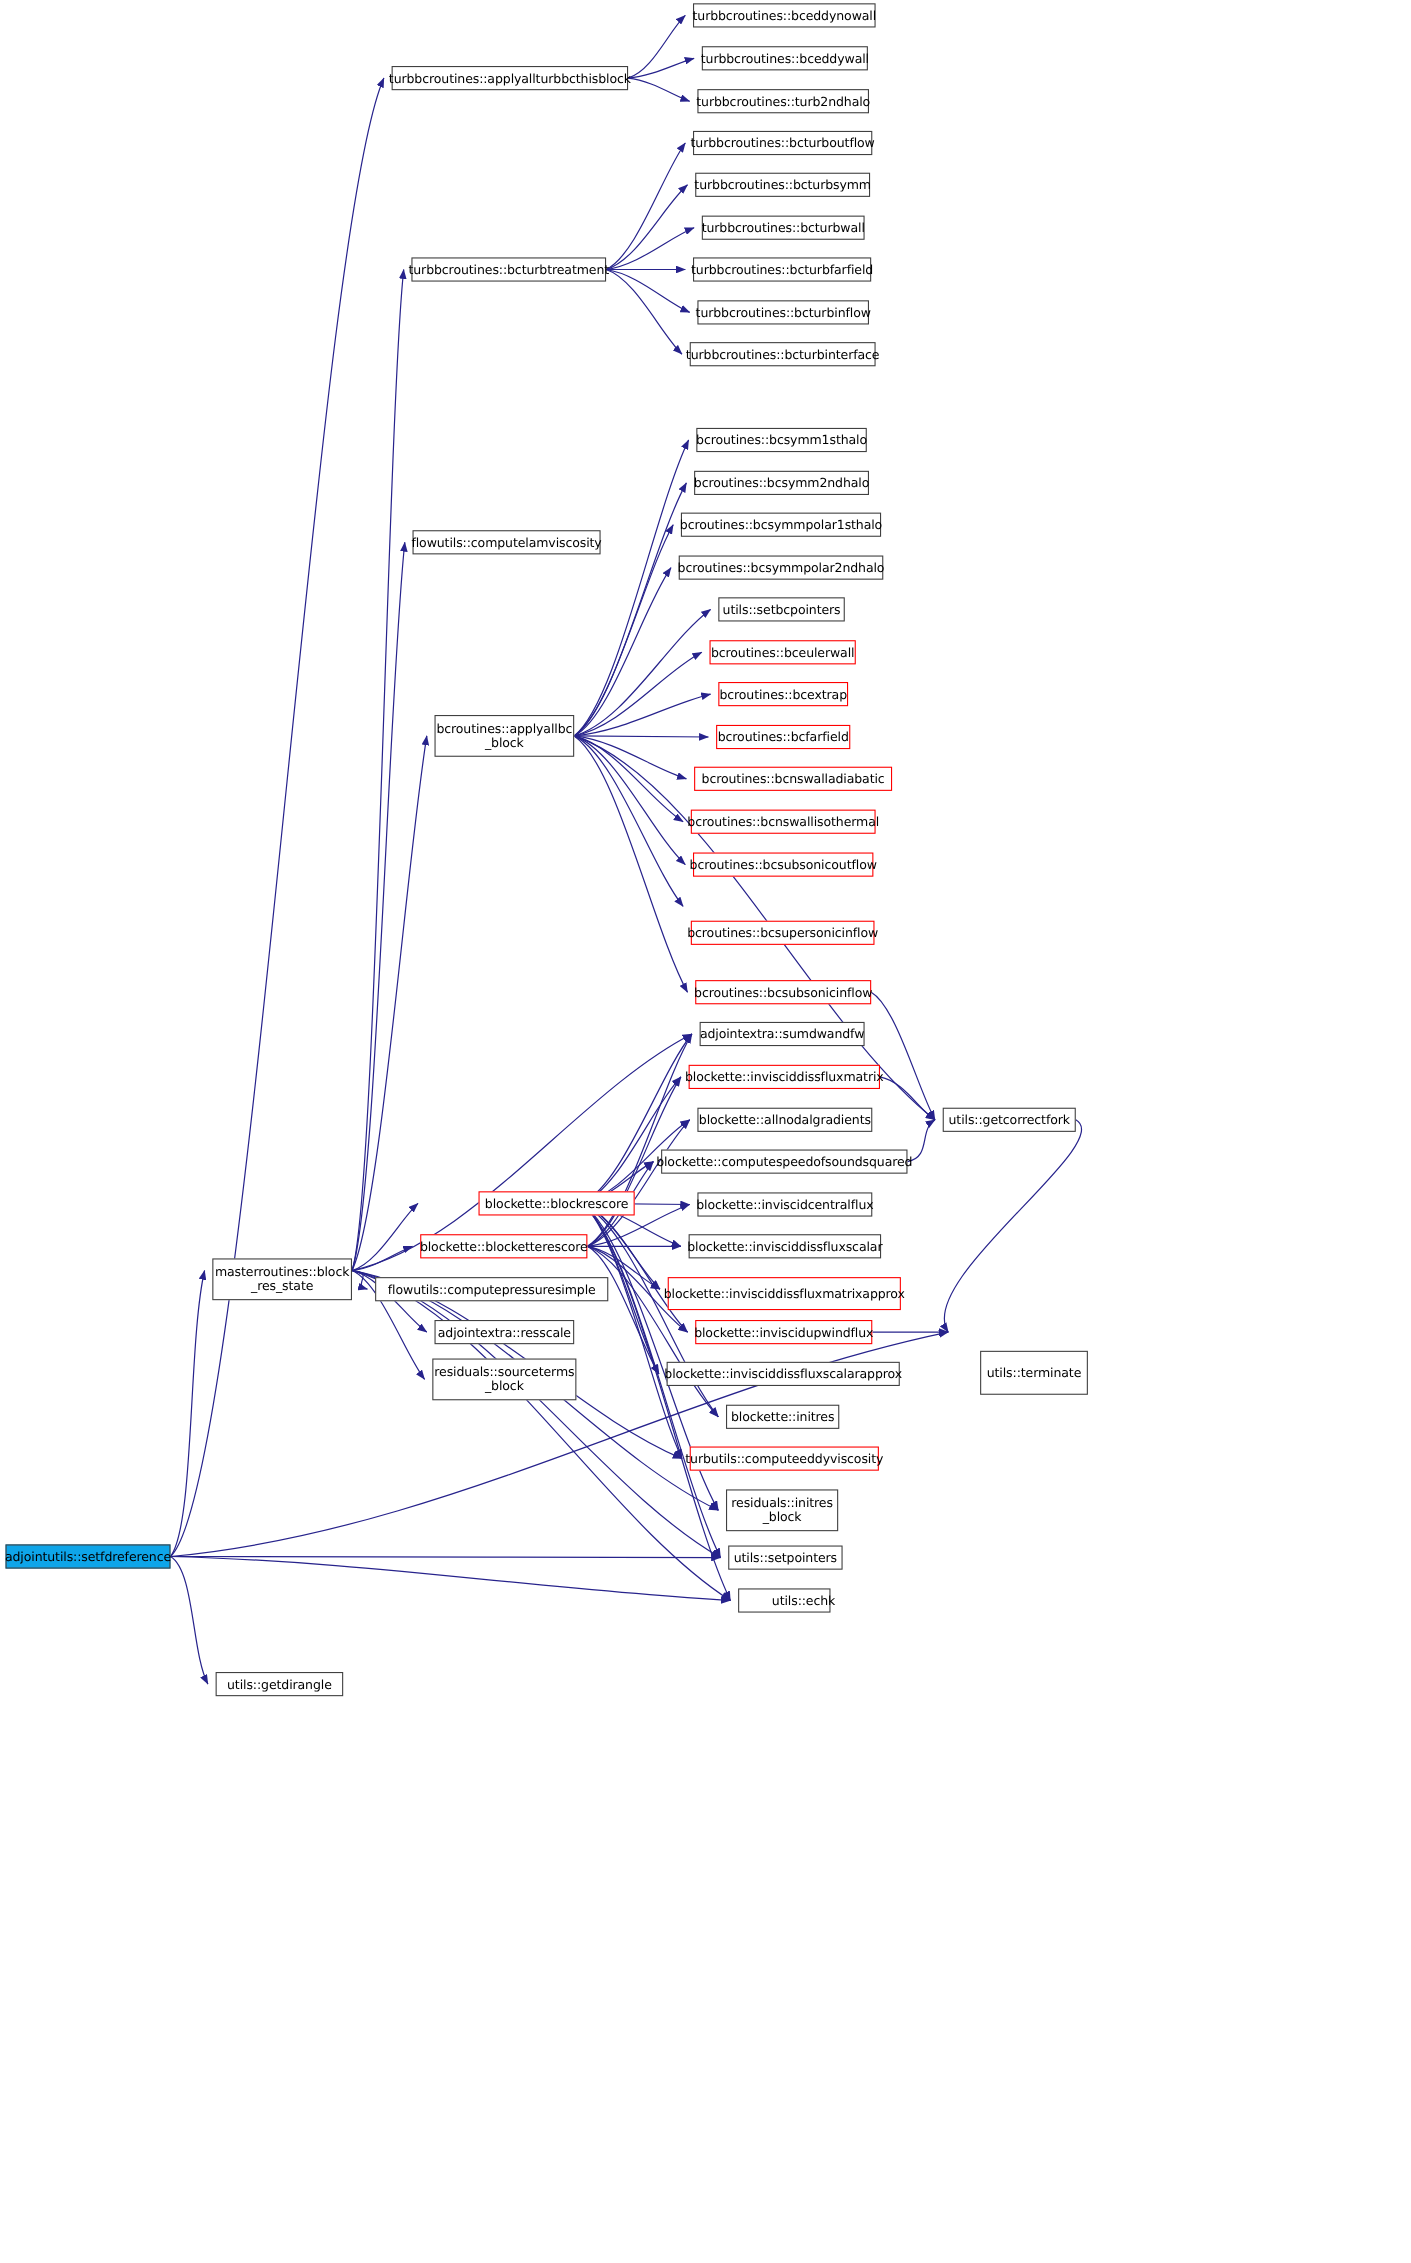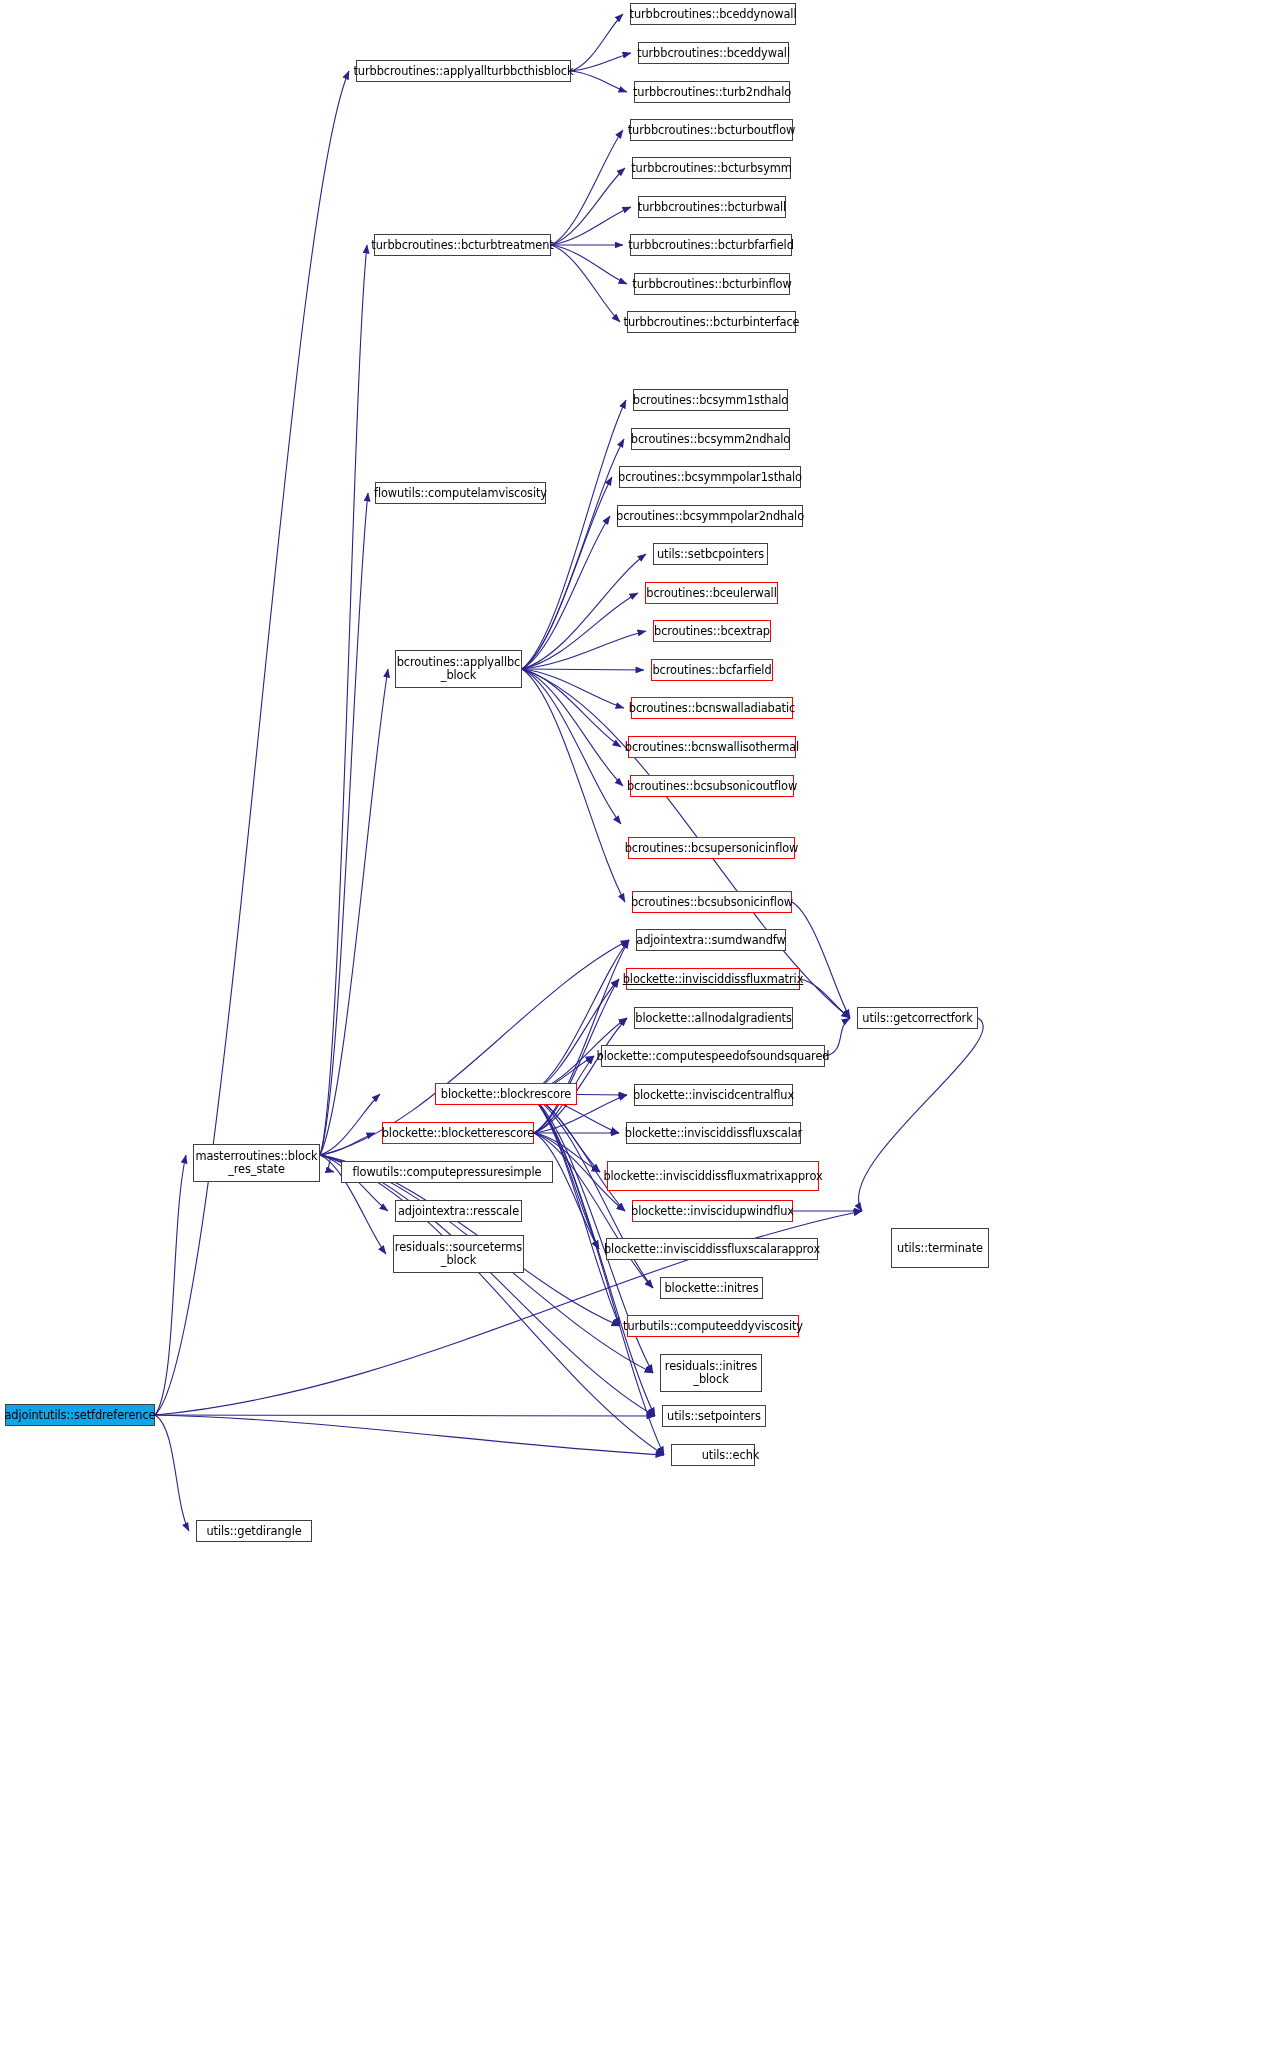--- a/index.html
+++ b/index.html
@@ -149,27 +149,27 @@
       <div class="node" style="left: 634px; top: 273px; width: 156px; height: 22px;">turbbcroutines::bcturbinflow</div>
       <div class="node" style="left: 627px; top: 311px; width: 169px; height: 22px;">turbbcroutines::bcturbinterface</div>
       <div class="node" style="left: 633px; top: 389px; width: 155px; height: 22px;">bcroutines::bcsymm1sthalo</div>
       <div class="node" style="left: 631px; top: 428px; width: 159px; height: 22px;">bcroutines::bcsymm2ndhalo</div>
       <div class="node" style="left: 619px; top: 466px; width: 182px; height: 22px;">bcroutines::bcsymmpolar1sthalo</div>
       <div class="node" style="left: 617px; top: 505px; width: 186px; height: 22px;">bcroutines::bcsymmpolar2ndhalo</div>
       <div class="node" style="left: 653px; top: 543px; width: 115px; height: 22px;">utils::setbcpointers</div>
       <div class="node red" style="left: 645px; top: 582px; width: 133px; height: 22px;">bcroutines::bceulerwall</div>
       <div class="node red" style="left: 653px; top: 620px; width: 118px; height: 22px;">bcroutines::bcextrap</div>
       <div class="node red" style="left: 651px; top: 659px; width: 122px; height: 22px;">bcroutines::bcfarfield</div>
-      <div class="node red" style="left: 631px; top: 697px; width: 162px; height: 22px;">bcroutines::bcnswalladiabatic</div>
+      <div class="node red" style="left: 631px; top: 697px; width: 180px; height: 22px;">bcroutines::bcnswalladiabatic</div>
       <div class="node red" style="left: 628px; top: 736px; width: 168px; height: 22px;">bcroutines::bcnswallisothermal</div>
       <div class="node red" style="left: 630px; top: 775px; width: 164px; height: 22px;">bcroutines::bcsubsonicoutflow</div>
       <div class="node red" style="left: 628px; top: 813px; width: 167px; height: 22px; margin-top: 24px;">bcroutines::bcsupersonicinflow</div>
       <div class="node red" style="left: 632px; top: 891px; width: 160px; height: 22px;">bcroutines::bcsubsonicinflow</div>
       <div class="node" style="left: 636px; top: 929px; width: 150px; height: 22px;">adjointextra::sumdwandfw</div>
-      <div class="node red" style="left: 626px; top: 968px; width: 174px; height: 22px; text-decoration: underline;">blockette::invisciddissfluxmatrix</div>
+      <div class="node red" style="left: 626px; top: 968px; width: 174px; height: 22px;">blockette::invisciddissfluxmatrix</div>
       <div class="node" style="left: 634px; top: 1007px; width: 159px; height: 22px;">blockette::allnodalgradients</div>
       <div class="node" style="left: 601px; top: 1045px; width: 224px; height: 22px;">blockette::computespeedofsoundsquared</div>
       <div class="node" style="left: 634px; top: 1084px; width: 159px; height: 22px;">blockette::inviscidcentralflux</div>
       <div class="node" style="left: 626px; top: 1122px; width: 175px; height: 22px;">blockette::invisciddissfluxscalar</div>
       <div class="node red" style="left: 607px; top: 1161px; width: 212px; height: 30px;">blockette::invisciddissfluxmatrixapprox</div>
       <div class="node red" style="left: 632px; top: 1200px; width: 161px; height: 22px;">blockette::inviscidupwindflux</div>
       <div class="node" style="left: 606px; top: 1238px; width: 212px; height: 22px;">blockette::invisciddissfluxscalarapprox</div>
       <div class="node" style="left: 660px; top: 1277px; width: 103px; height: 22px;">blockette::initres</div>
       <div class="node red" style="left: 627px; top: 1315px; width: 172px; height: 22px;">turbutils::computeeddyviscosity</div>
       <div class="node" style="left: 660px; top: 1354px; width: 102px; height: 38px;">residuals::initres

